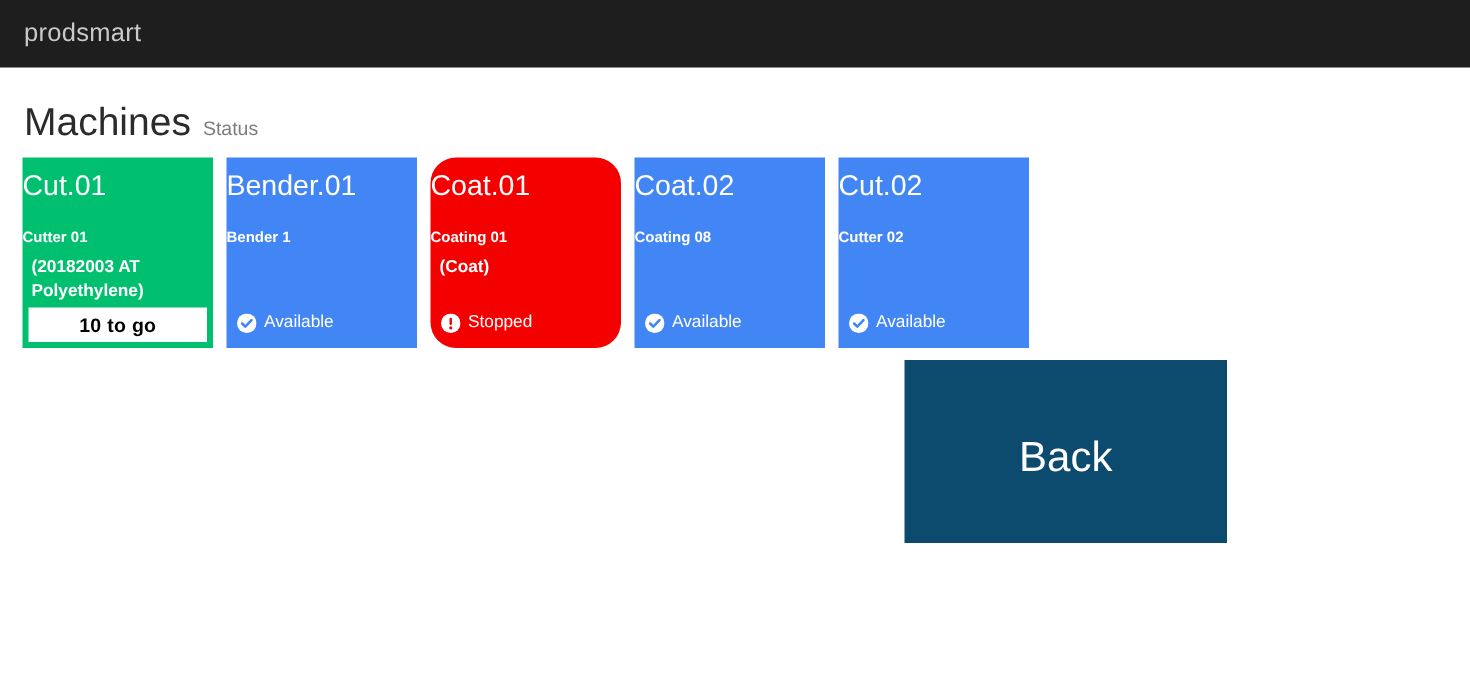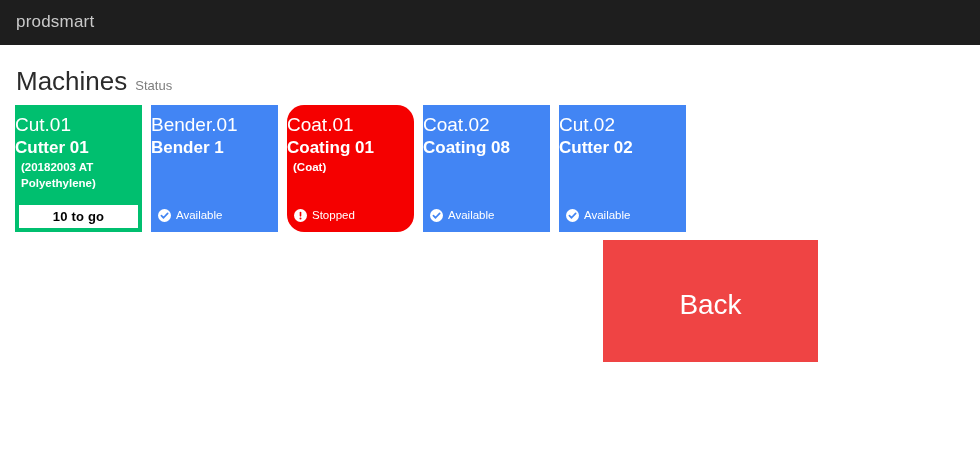--- a/index.html
+++ b/index.html
@@ -79,24 +79,24 @@
   .tile-head {
     padding-top: 8px;
     text-align: left;
   }
   .tile-name {
     font-size: 19px;
     font-weight: 400;
     line-height: 24px;
   }
   .tile-desc {
-    font-size: 17px;
+    font-size: 10px;
     font-weight: bold;
     line-height: 17px;
-    margin-top: 2px;
+    margin-top: 13px;
   }
   .tile-note {
     font-size: 11.5px;
     font-weight: bold;
     line-height: 16px;
     margin-top: 3px;
     padding: 0 6px;
   }
 
   
@@ -135,21 +135,21 @@
     letter-spacing: 0.2px;
   }
 
   
   .back-button {
     position: absolute;
     left: 603px;
     top: 240px;
     width: 215px;
     height: 122px;
-    background: #ef4444;
+    background: #0c4a6e;
     border: none;
     padding: 0;
     margin: 0;
     color: #ffffff;
     font-family: "Liberation Sans", sans-serif;
     font-size: 28px;
     font-weight: 400;
     text-align: center;
     cursor: pointer;
     line-height: 34px;

